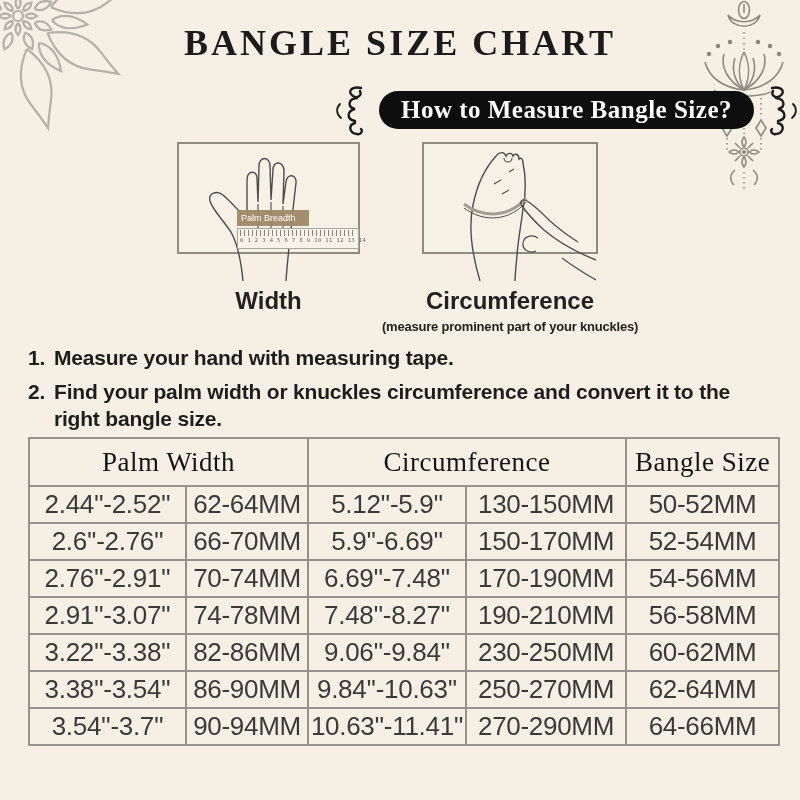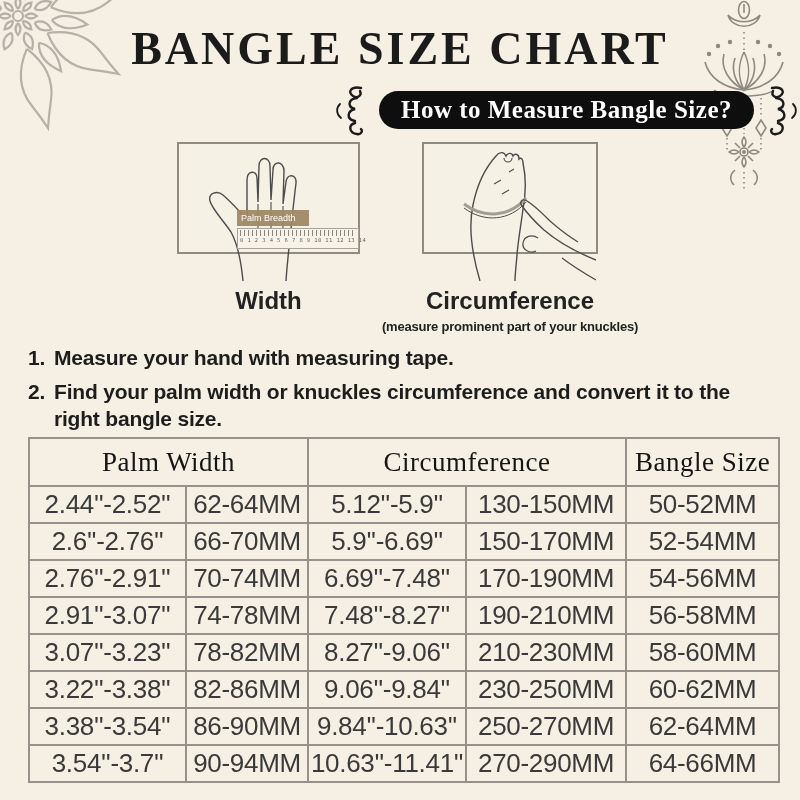--- a/index.html
+++ b/index.html
@@ -6,21 +6,21 @@
   html,body { width:800px; height:800px; }
   body { font-family:"Liberation Sans", sans-serif; background:#f5f0e3; }
   .canvas { position:relative; width:800px; height:800px; background:#f5f0e3; overflow:hidden; }
 
   
   .mandala { position:absolute; left:-12px; top:-14px; }
   .lotus   { position:absolute; left:688px; top:0; }
 
   
   .page-title { position:absolute; top:22px; left:0; width:800px; text-align:center;
-    font-family:"Liberation Serif", serif; font-weight:700; font-size:46px;
+    font-family:"Liberation Serif", serif; font-weight:700; font-size:36px;
     letter-spacing:3px; color:#1b1b1b; }
 
   
   .pill-row { position:absolute; top:84px; left:0; width:800px; display:flex;
     justify-content:flex-end; align-items:center; gap:12px; }
   .pill { background:#0e0e0e; color:#fff; border-radius:20px; height:38px;
     display:flex; align-items:center; padding:0 22px;
     font-family:"Liberation Serif", serif; font-weight:700; font-size:25px; letter-spacing:0.5px; }
 
   
@@ -245,27 +245,20 @@
         <td>54-56MM</td>
       </tr>
       <tr>
         <td>2.91''-3.07''</td>
         <td>74-78MM</td>
         <td>7.48''-8.27''</td>
         <td>190-210MM</td>
         <td>56-58MM</td>
       </tr>
       <tr>
-        <td>3.07''-3.23''</td>
-        <td>78-82MM</td>
-        <td>8.27''-9.06''</td>
-        <td>210-230MM</td>
-        <td>58-60MM</td>
-      </tr>
-      <tr>
         <td>3.22''-3.38''</td>
         <td>82-86MM</td>
         <td>9.06''-9.84''</td>
         <td>230-250MM</td>
         <td>60-62MM</td>
       </tr>
       <tr>
         <td>3.38''-3.54''</td>
         <td>86-90MM</td>
         <td>9.84''-10.63''</td>

